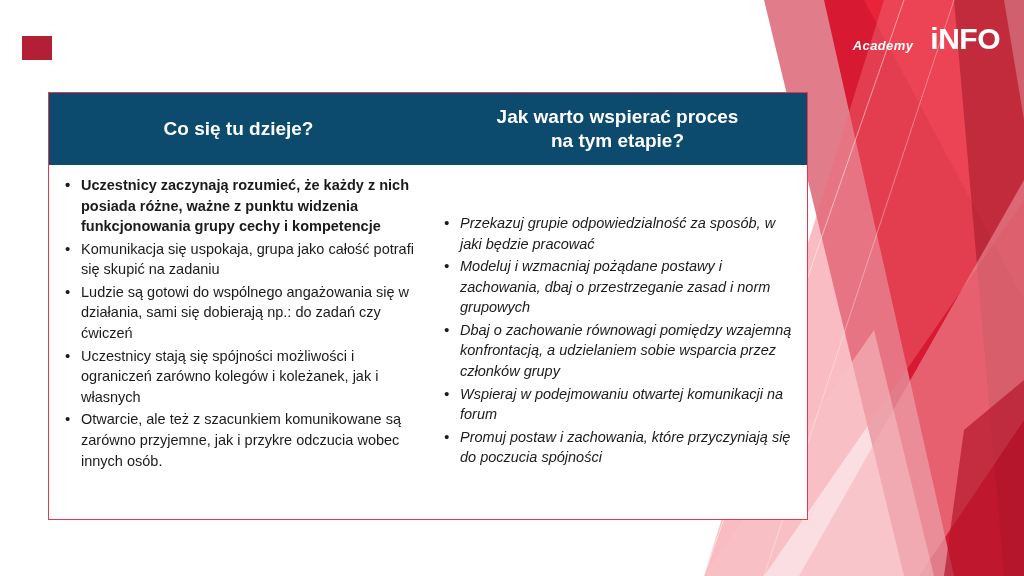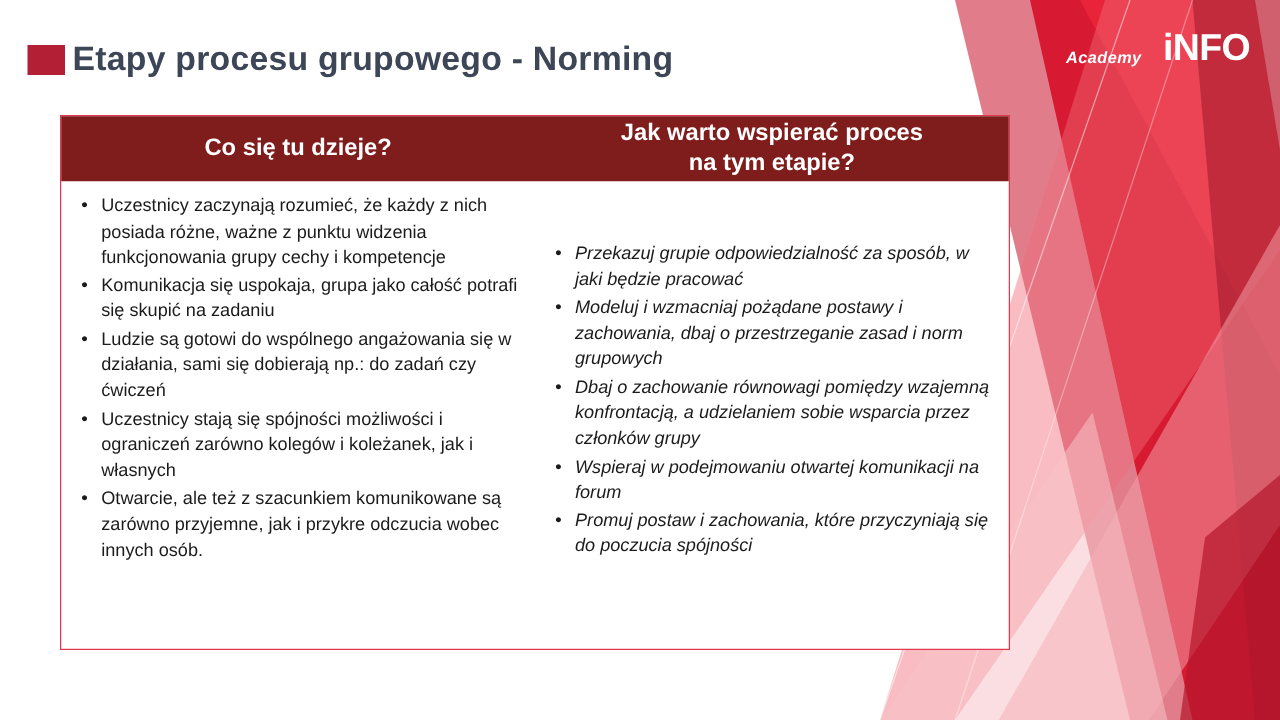--- a/index.html
+++ b/index.html
@@ -59,22 +59,22 @@
     left: 48px;
     top: 92px;
     width: 760px;
     height: 428px;
     border: 1px solid #e03a50;
     box-sizing: border-box;
     background: #ffffff;
   }
   .thead {
     display: flex;
-    height: 52px;
-    background: #7f1d1d;
+    height: 72px;
+    background: #0c4a6e;
   }
   .thead .th {
     flex: 1 1 50%;
     display: flex;
     align-items: center;
     justify-content: center;
     text-align: center;
     color: #ffffff;
     font-weight: bold;
     font-size: 19px;
@@ -114,21 +114,21 @@
   }
   ul.bullets li::before {
     content: "\2022";
     position: absolute;
     left: 6px;
     top: -1px;
     font-size: 15px;
     color: #1b1b1b;
   }
   ul.bullets li.bold {
-    font-weight: normal;
+    font-weight: bold;
   }
 
   
   .logo {
     position: absolute;
     right: 24px;
     top: 24px;
     text-align: right;
     color: #ffffff;
     line-height: 1;
@@ -189,21 +189,20 @@
   </div>
 
   <div class="logo">
     <div class="row1">
       <span class="academy">Academy</span>
       <span class="info">iNFO</span>
     </div>
   </div>
 
   <div class="title-bar-mark"></div>
-  <div class="slide-title">Etapy procesu grupowego - Norming</div>
 
   <div class="table">
     <div class="thead">
       <div class="th">Co się tu dzieje?</div>
       <div class="th">
         <span>
           <span>Jak warto wspierać proces</span><br>
           <span>na tym etapie?</span>
         </span>
       </div>

